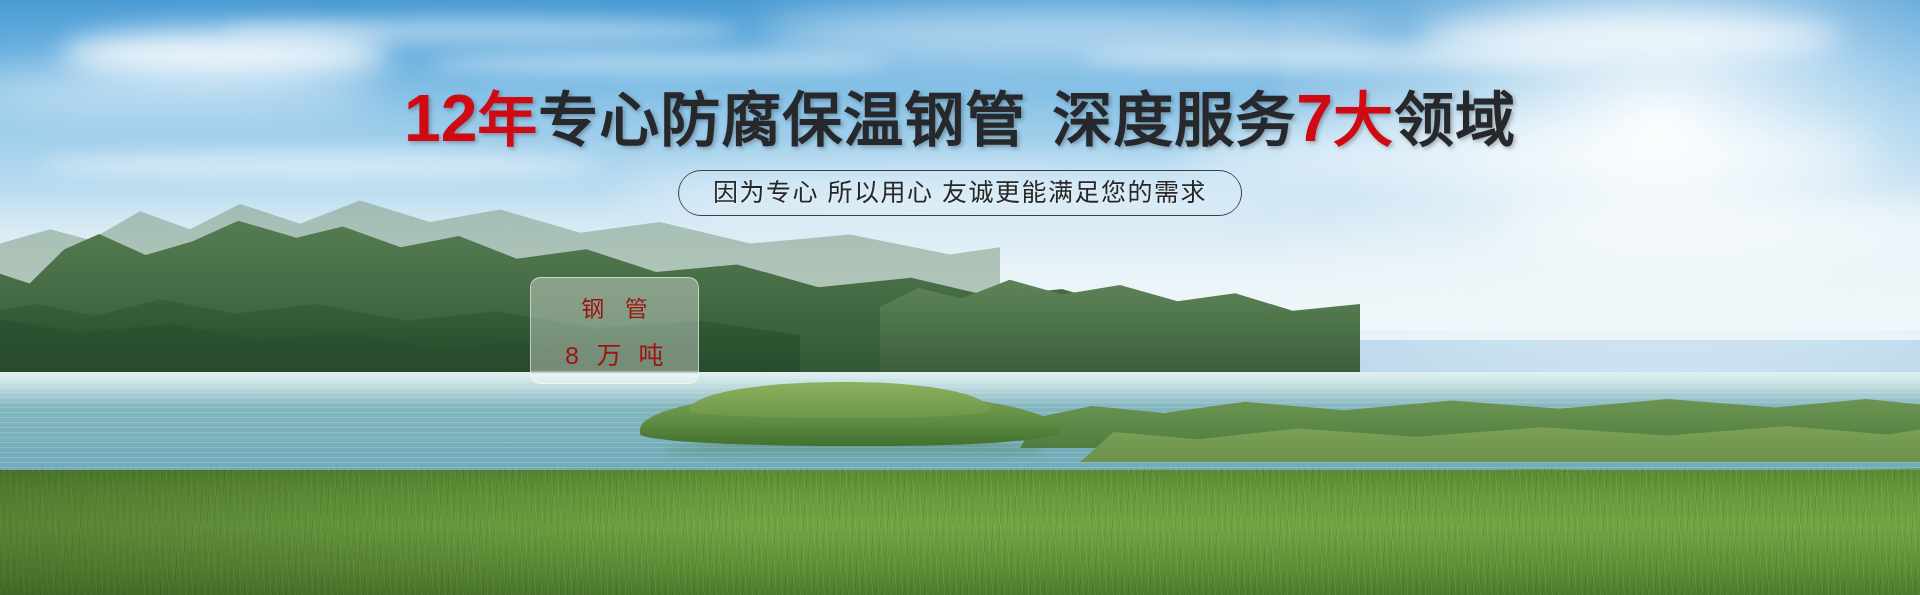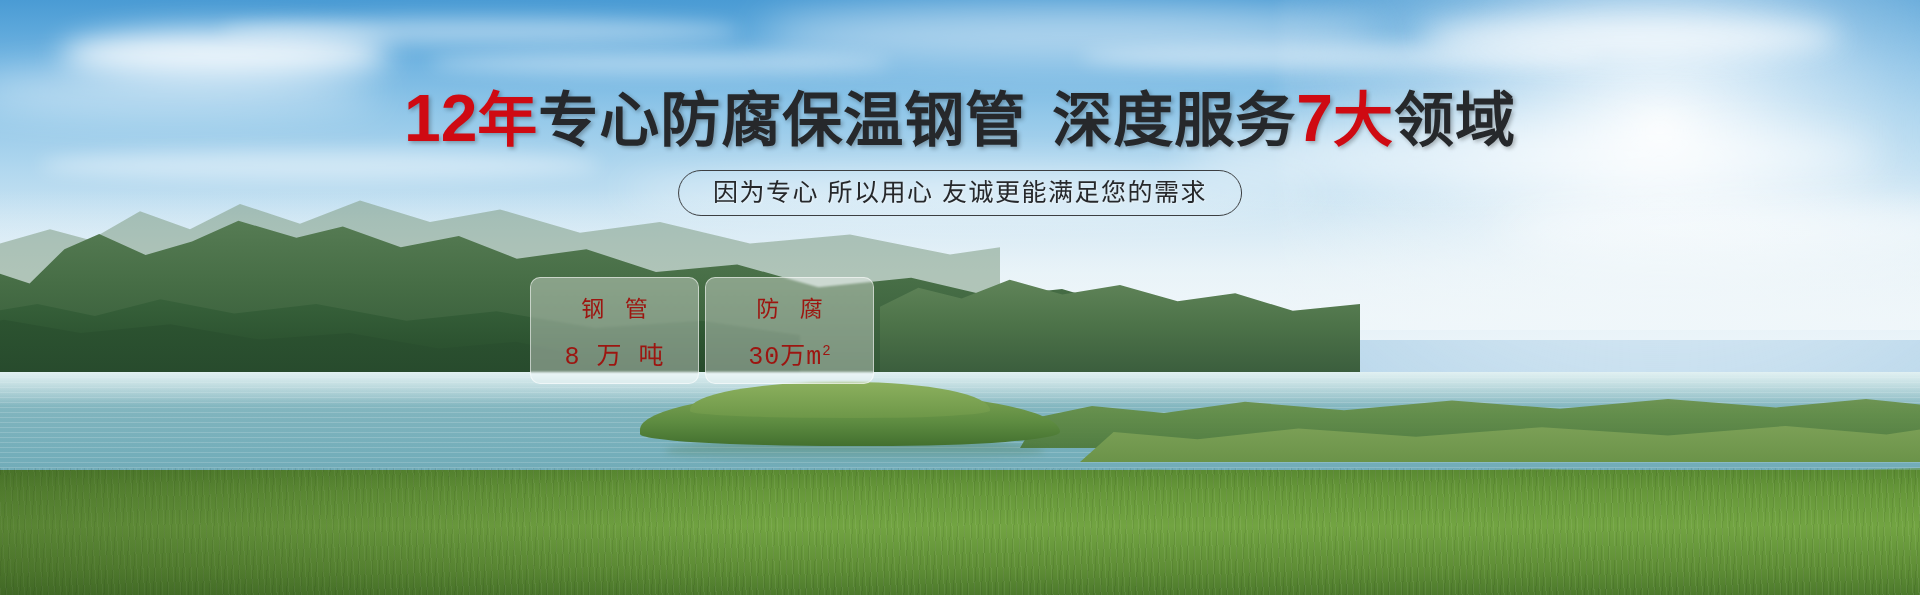--- a/index.html
+++ b/index.html
@@ -300,24 +300,18 @@
 
     <div class="cards">
 
       <div class="card">
         <div class="clabel">钢 管</div>
         <div class="cvalue">
           <span>8 万 吨</span>
         </div>
       </div>
 
-      <div class="card">
-        <div class="clabel">防 腐</div>
-        <div class="cvalue">
-          <span>30万m</span><sup>2</sup>
-        </div>
-      </div>
 
 
     </div>
 
   </div>
 </div>
 
 </body></html>

